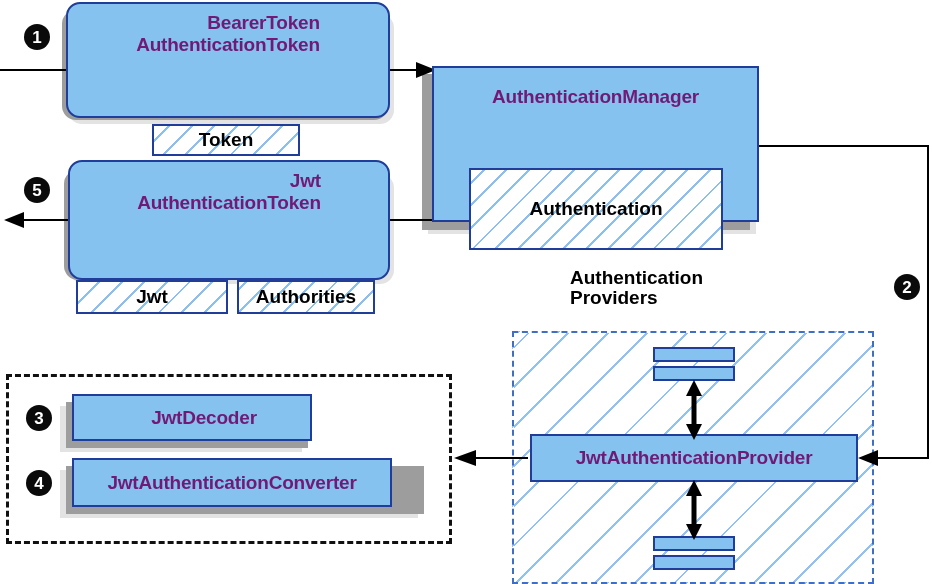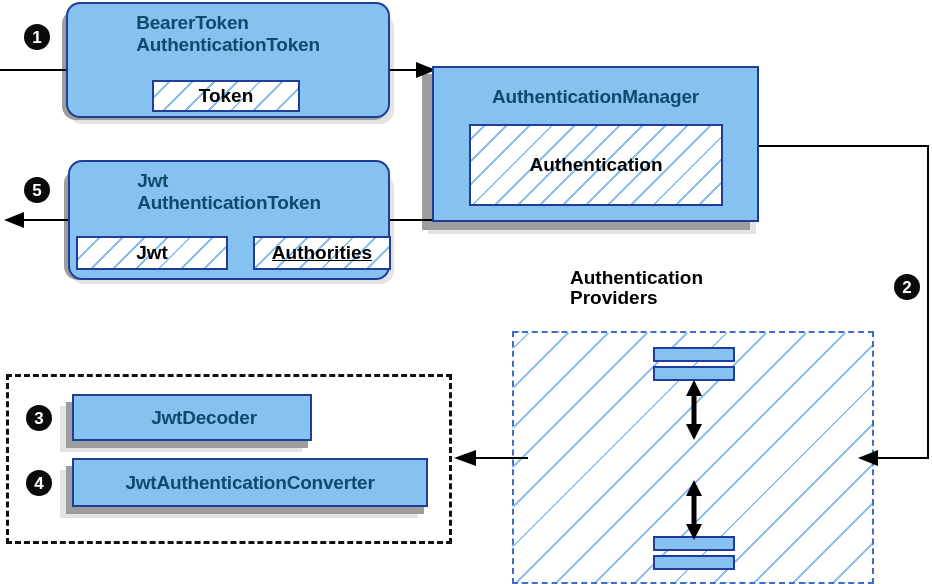--- a/index.html
+++ b/index.html
@@ -14,23 +14,23 @@
     background: #ffffff;
     font-family: "Liberation Sans", sans-serif;
     overflow: hidden;
   }
   
   .blk {
     position: absolute;
     box-sizing: border-box;
     background: #85c2f0;
     border: 2px solid #1f3d99;
-    color: #0c4a6e;
-    font-weight: bold;
-    text-align: left;
+    color: #701a75;
+    font-weight: bold;
+    text-align: right;
     display: flex;
     flex-direction: column;
     align-items: center;
     justify-content: flex-start;
     z-index: 6;
   }
   .shadow {
     position: absolute;
     background: #9d9d9d;
     z-index: 2;
@@ -62,20 +62,21 @@
       rgba(120,180,235,0.85) 14px,
       rgba(120,180,235,0.85) 16px
     );
     display: flex;
     align-items: center;
     justify-content: center;
     font-weight: bold;
     font-size: 19px;
     color: #000000;
     z-index: 8;
+    margin-top: 44px;
   }
 
   
   .hatch-region {
     position: absolute;
     box-sizing: border-box;
     border: 2px dashed #3f6fc4;
     background-color: #ffffff;
     background-image: repeating-linear-gradient(
       -45deg,
@@ -196,21 +197,21 @@
 
   <div class="shadow2 rounded" style="left:70px; top:174px; width:324px; height:110px;"></div>
   <div class="shadow rounded" style="left:64px; top:170px; width:324px; height:110px;"></div>
   <div class="blk rounded" style="left:68px; top:160px; width:322px; height:120px; padding-top:8px;">
     <div class="title">Jwt
 AuthenticationToken</div>
   </div>
   <div class="hatch" style="left:76px; top:236px; width:152px; height:34px;">
     <span>Jwt</span>
   </div>
-  <div class="hatch" style="left:253px; top:236px; width:138px; height:34px;text-decoration:underline;">
+  <div class="hatch" style="left:237px; top:236px; width:138px; height:34px;">
     <span>Authorities</span>
   </div>
   <div class="bullet" style="left:24px; top:177px;">
     <span>5</span>
   </div>
 
   <div class="shadow2" style="left:428px; top:78px; width:328px; height:156px;"></div>
   <div class="shadow" style="left:422px; top:74px; width:328px; height:156px;"></div>
   <div class="blk" style="left:432px; top:66px; width:327px; height:156px; padding-top:18px;">
     <div class="title">AuthenticationManager</div>
@@ -229,34 +230,37 @@
   <div class="hatch-region" style="left:512px; top:331px; width:362px; height:253px;"></div>
 
   <div class="bar" style="left:653px; top:347px; width:82px; height:15px;"></div>
   <div class="bar" style="left:653px; top:366px; width:82px; height:15px;"></div>
 
   <div class="bar" style="left:653px; top:536px; width:82px; height:15px;"></div>
   <div class="bar" style="left:653px; top:555px; width:82px; height:15px;"></div>
 
   <div class="shadow2" style="left:524px; top:446px; width:330px; height:48px;"></div>
   <div class="shadow" style="left:518px; top:442px; width:330px; height:48px;"></div>
+  <div class="blk" style="left:530px; top:434px; width:328px; height:48px; justify-content:center;">
+    <div class="title">JwtAuthenticationProvider</div>
+  </div>
 
   <div class="dotted-region" style="left:6px; top:374px; width:446px; height:170px;"></div>
 
   <div class="shadow2" style="left:60px; top:406px; width:242px; height:46px;"></div>
   <div class="shadow" style="left:66px; top:402px; width:242px; height:46px;"></div>
   <div class="blk" style="left:72px; top:394px; width:240px; height:47px; justify-content:center;padding-left:24px;">
     <div class="title">JwtDecoder</div>
   </div>
   <div class="bullet" style="left:26px; top:405px;">
     <span>3</span>
   </div>
 
   <div class="shadow2" style="left:60px; top:470px; width:358px; height:48px;"></div>
   <div class="shadow" style="left:66px; top:466px; width:358px; height:48px;"></div>
-  <div class="blk" style="left:72px; top:458px; width:356px; height:49px; justify-content:center;">
+  <div class="blk" style="left:72px; top:458px; width:320px; height:49px; justify-content:center;">
     <div class="title">JwtAuthenticationConverter</div>
   </div>
   <div class="bullet" style="left:26px; top:470px;">
     <span>4</span>
   </div>
 
 </div>
 
 </body></html>

